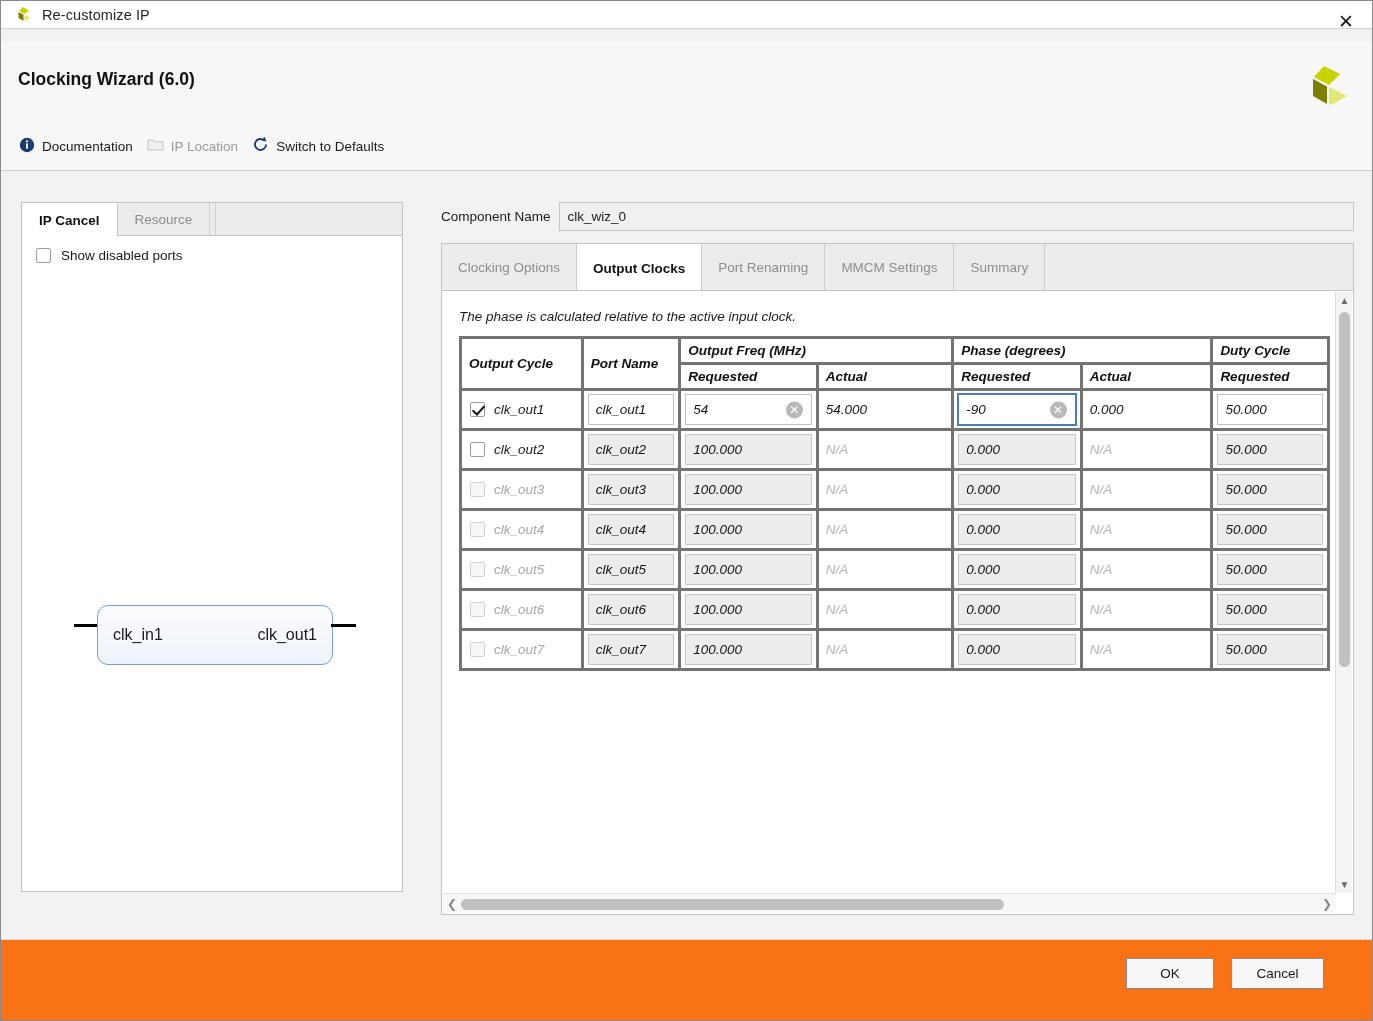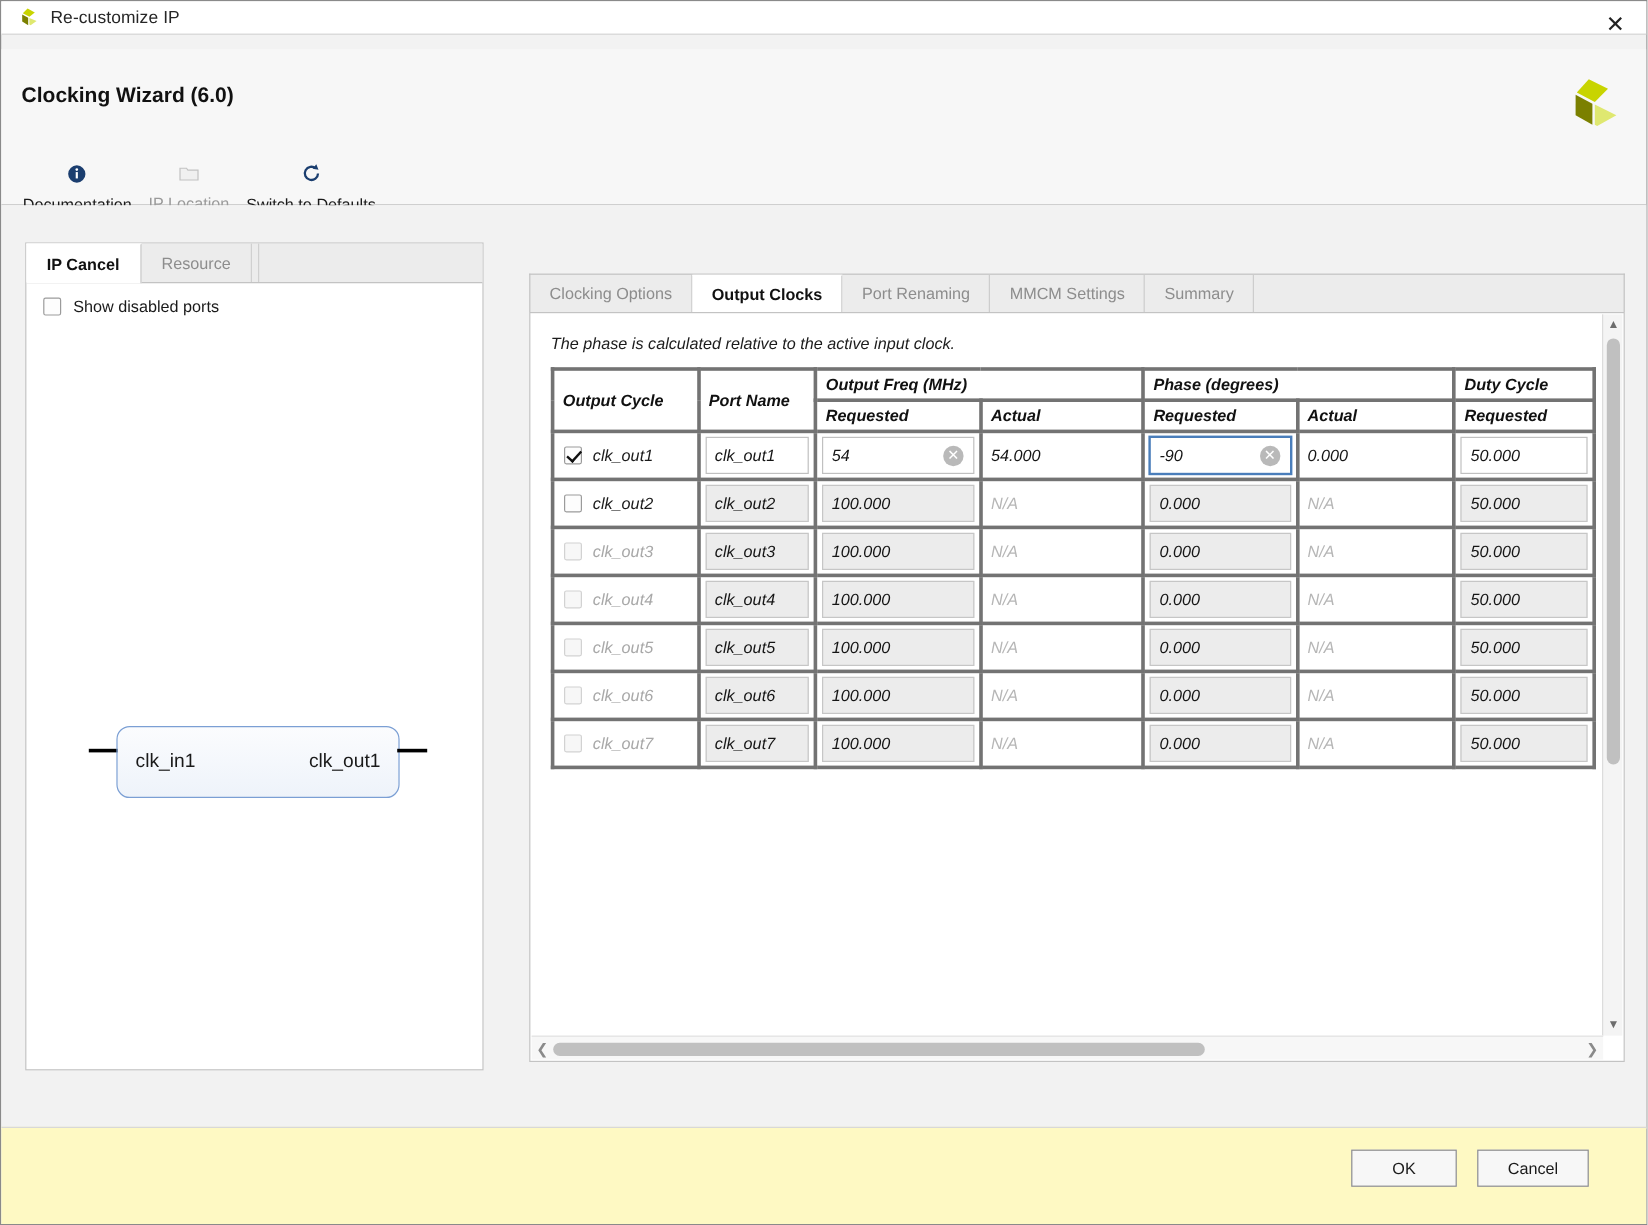--- a/index.html
+++ b/index.html
@@ -55,21 +55,21 @@
   }
   #brand-logo { position: absolute; right: 22px; top: 22px; }
 
   #toolbar {
     position: absolute; left: 14px; top: 92px;
     display: flex; align-items: center; gap: 0px;
   }
   .tool-item {
     display: flex; align-items: center; gap: 7px;
     padding: 3px 10px 3px 4px; cursor: pointer;
-    font-size: 13.5px; color: #1a1a1a; flex-direction: column;
+    font-size: 13.5px; color: #1a1a1a;
   }
   .tool-item.disabled { color: #9a9a9a; cursor: default; }
 
   
   #body {
     position: absolute; left: 0; top: 170px;
     width: 1373px; height: 770px;
     background: #f2f2f2;
   }
 
@@ -153,22 +153,22 @@
   }
   #compname-input {
     flex: 1; background: #f0f0f0;
     border: 1px solid #c6c6c6;
     display: flex; align-items: center;
     padding-left: 8px; font-size: 13.5px; color: #1b1b1b;
   }
 
   
   #main-tabstrip {
-    margin-top: 26px;
-    height: 32px; background: #ececec;
+    margin-top: 12px;
+    height: 47px; background: #ececec;
     border: 1px solid #c3c3c3; border-bottom: none;
     display: flex; align-items: stretch;
   }
   #main-tabstrip .tab { border-right: 1px solid #cdcdcd; padding: 0 16px; }
   #main-tabstrip .tab.active {
     background: #ffffff; color: #111; font-weight: bold;
   }
   #main-tabstrip .filler { flex: 1; }
 
   #tabpane {
@@ -262,21 +262,21 @@
   .h-arrow {
     position: absolute; width: 18px; height: 20px;
     display: flex; align-items: center; justify-content: center;
     font-size: 12px; color: #8a8a8a; cursor: pointer;
   }
 
   
   #footer {
     position: absolute; left: 0; bottom: 0;
     width: 100%; height: 81px;
-    background: #fef9c3;
+    background: #f97316;
     border-top: 1px solid #d8d8d8;
   }
   .dlg-btn {
     position: absolute; top: 18px;
     width: 88px; height: 31px;
     background: #f7f7f7; border: 1px solid #8c8c8c;
     font-size: 13.5px; color: #1a1a1a;
     display: flex; align-items: center; justify-content: center;
     cursor: pointer;
   }
@@ -365,20 +365,24 @@
         <div id="symbol-box">
           <span>clk_in1</span>
           <span>clk_out1</span>
         </div>
         <div class="pin" id="pin-out"></div>
       </div>
     </div>
 
     <div id="rightpanel">
 
+      <div id="compname-row">
+        <div id="compname-label">Component Name</div>
+        <div id="compname-input">clk_wiz_0</div>
+      </div>
 
       <div id="main-tabstrip">
         <div class="tab">
           <span>Clocking Options</span>
         </div>
         <div class="tab active">
           <span>Output Clocks</span>
         </div>
         <div class="tab">
           <span>Port Renaming</span>

